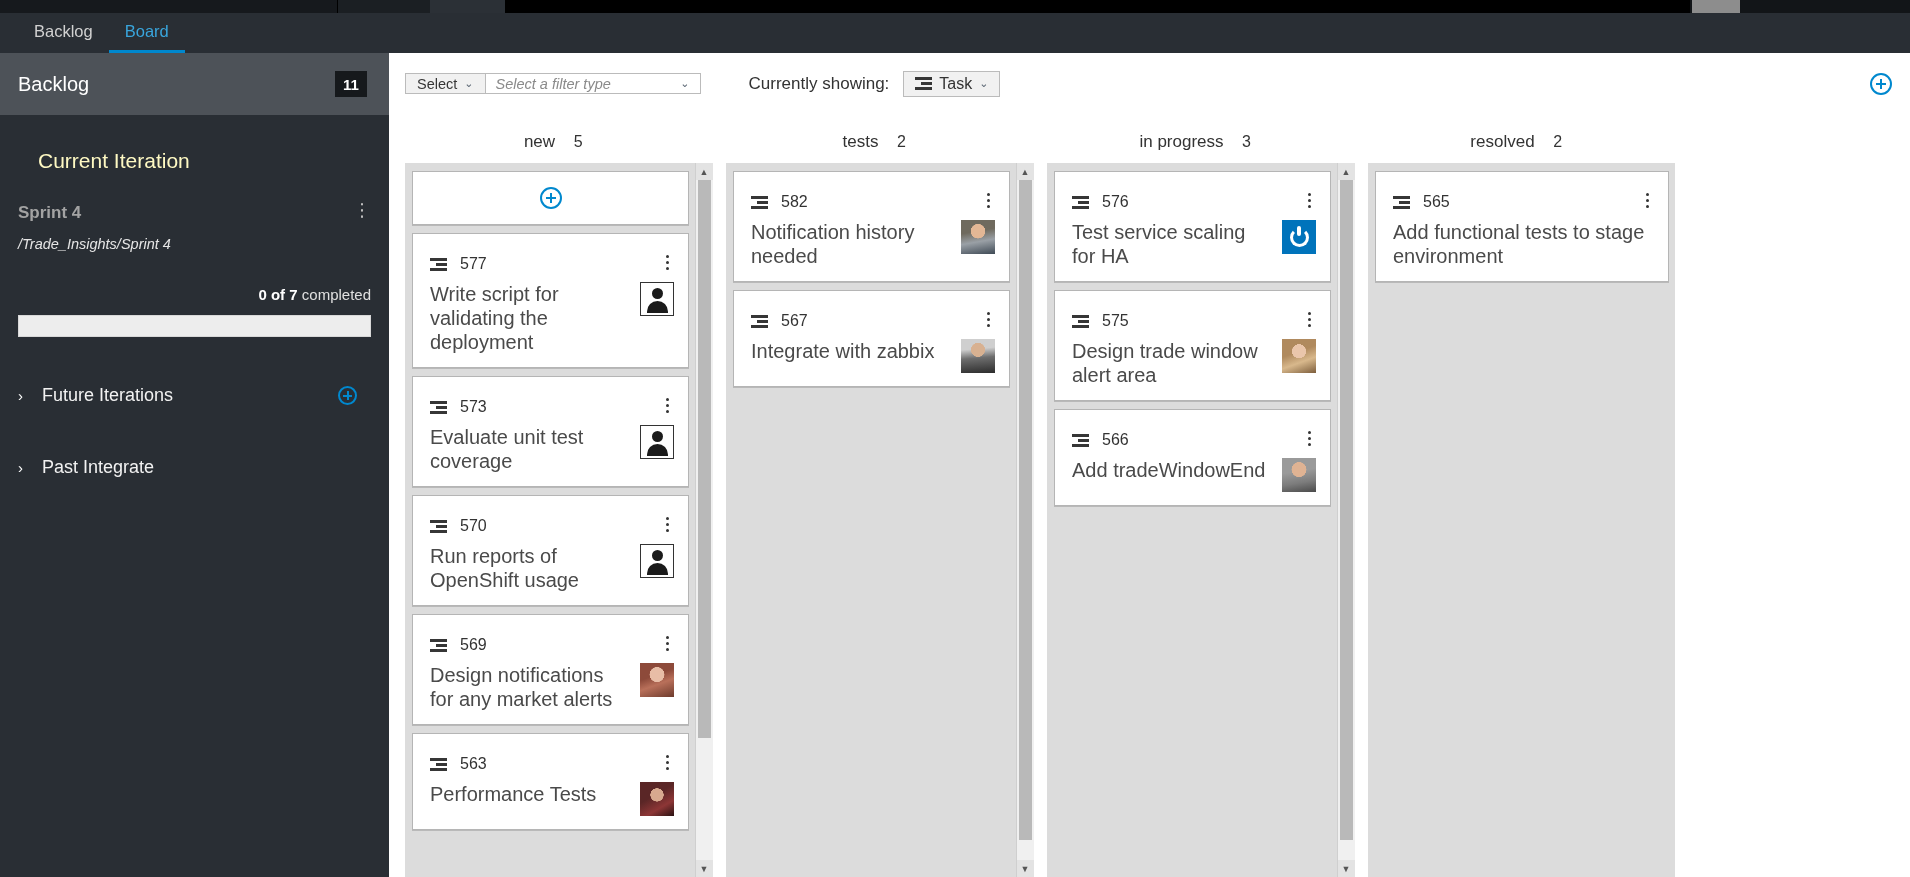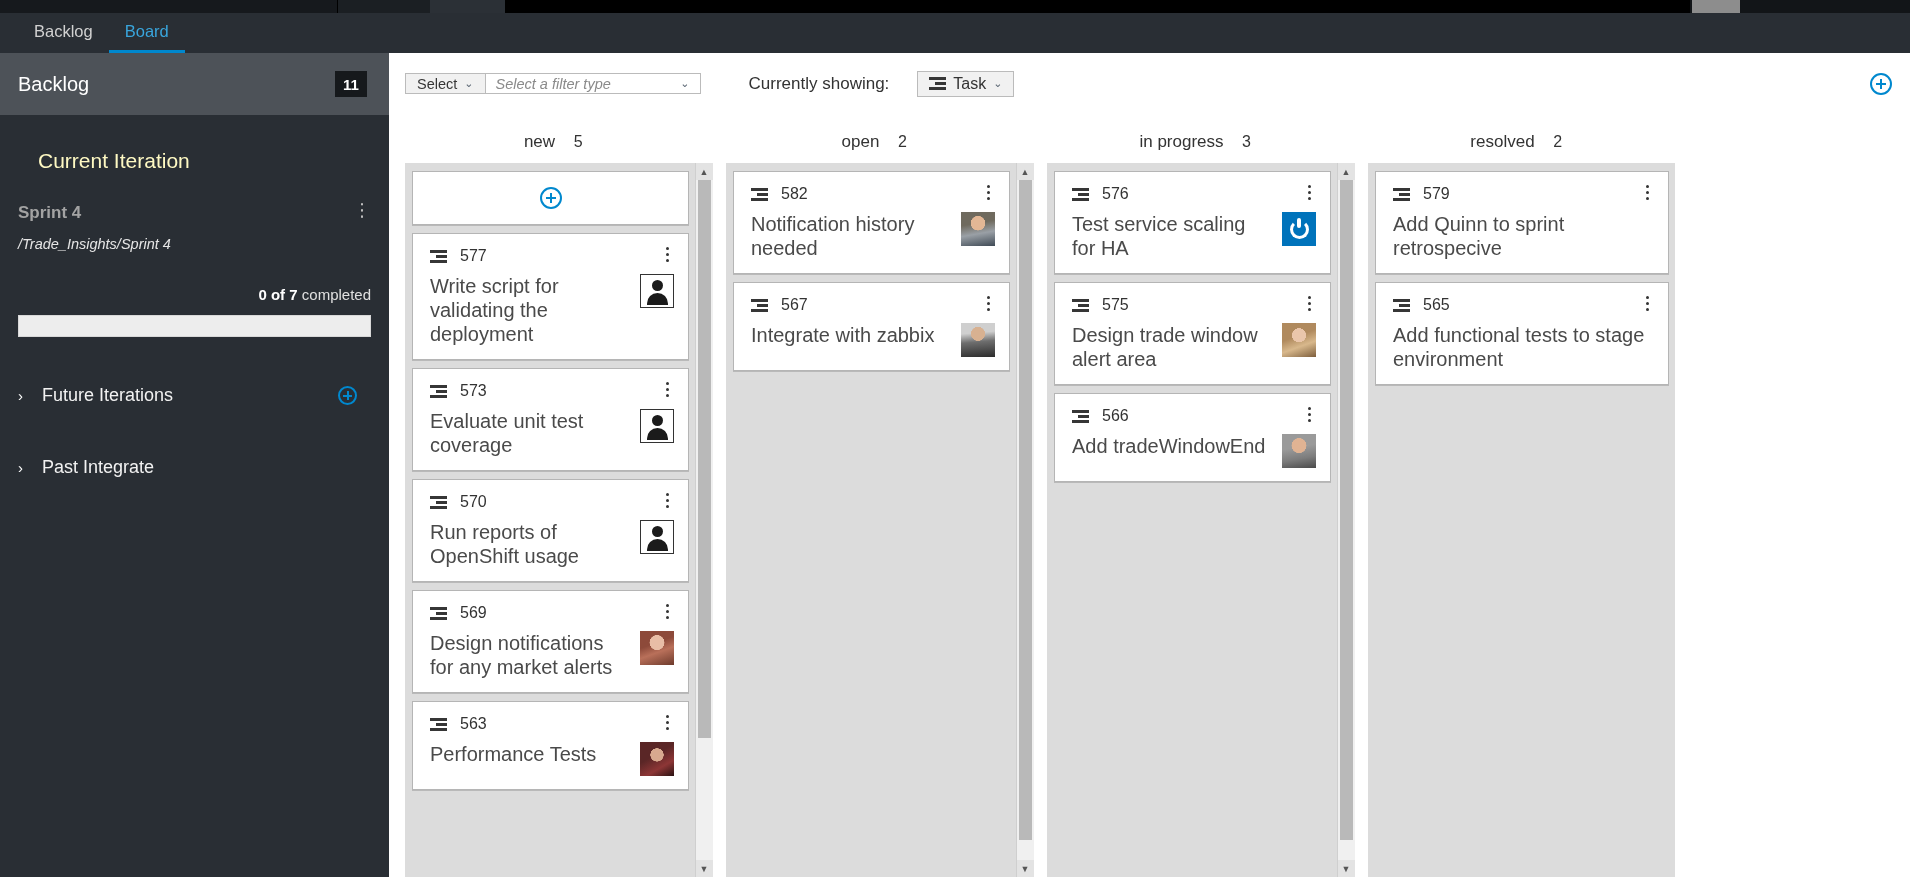--- a/index.html
+++ b/index.html
@@ -88,21 +88,21 @@
     gap: 7px; cursor: pointer;
   }
   .filter-input {
     width: 215px; border: 1px solid #bbb; border-left: none; background: #fff;
     display: flex; align-items: center; padding: 0 10px; cursor: text;
   }
   .filter-input span.ph { color: #8a8a8a; font-size: 14.5px; font-style: italic; flex: 1; }
   .chev-d { color: #5a6673; font-size: 11px; }
   .showing-lbl { margin-left: 48px; color: #333; font-size: 17px; }
   .btn-task {
-    margin-left: 28px; height: 26px; background: #f1f1f1; border: 1px solid #bbb;
+    margin-left: 14px; height: 26px; background: #f1f1f1; border: 1px solid #bbb;
     display: flex; align-items: center; gap: 7px; padding: 8px 11px; cursor: pointer;
     color: #333; font-size: 16px;
   }
   .toolbar-spacer { flex: 1; }
   .plus-big {
     width: 22px; height: 22px; border-radius: 50%; border: 2px solid #0088ce;
     position: relative; cursor: pointer; flex: none;
   }
   .plus-big::before, .plus-big::after { content: ""; position: absolute; background: #0088ce; }
   .plus-big::before { left: 4px; top: 8px; width: 10px; height: 2px; }
@@ -129,21 +129,21 @@
     background: #fff; color: #333; font-size: 16px; min-width: 30px; height: 26px;
     display: flex; align-items: center; justify-content: center; padding: 0 6px;
   }
   .col-body {
     flex: 1; background: #dcdcdc; position: relative; display: flex; min-height: 0;
   }
   .col-scrollarea { flex: 1; padding: 8px 6px 8px 7px; overflow: hidden; display: flex; flex-direction: column; gap: 8px; }
 
   .card {
     background: #fff; border: 1px solid #b5b5b5; box-shadow: 0 1px 0 #b9b9b9;
-    padding: 13px 14px 13px 17px; flex: none;
+    padding: 21px 14px 13px 17px; flex: none;
   }
   .card-add { display: flex; align-items: center; justify-content: center; height: 54px; padding: 0; }
   .card-top { display: flex; align-items: center; }
   .card-id { color: #333; font-size: 16px; margin-left: 13px; flex: 1; }
   .kebab { color: #333; font-size: 17px; line-height: 11px; cursor: pointer; width: 14px; text-align: center; }
   .kebab div { height: 3px; width: 3px; background: #333; border-radius: 50%; margin: 0 auto 3px; }
   .card-main { display: flex; align-items: flex-start; margin-top: 9px; gap: 10px; }
   .card-title { color: #4a4a4a; font-size: 20px; line-height: 24px; flex: 1; }
   .avatar { width: 34px; height: 34px; flex: none; overflow: hidden; }
   .avatar.placeholder { border: 1px solid #333; background: #fff;
@@ -389,21 +389,21 @@
                 <div class="sb-arrow">▲</div>
                 <div class="sb-track">
                   <div class="sb-thumb" style="top: 0px; height: 82%;"></div>
                 </div>
                 <div class="sb-arrow">▼</div>
               </div>
             </div>
           </div>
           <div class="column">
             <div class="col-head">
-              <span class="col-title">open</span>
+              <span class="col-title">tests</span>
               <span class="col-count">2</span>
             </div>
             <div class="col-body">
               <div class="col-scrollarea">
                 <div class="card">
                   <div class="card-top">
                     <span class="tt-icon">
                       <i></i>
                       <i></i>
                       <i></i>
@@ -541,38 +541,20 @@
             </div>
             <div class="col-body">
               <div class="col-scrollarea">
                 <div class="card">
                   <div class="card-top">
                     <span class="tt-icon">
                       <i></i>
                       <i></i>
                       <i></i>
                     </span>
-                    <span class="card-id">579</span>
-                    <span class="kebab">
-                      <div></div>
-                      <div></div>
-                      <div></div>
-                    </span>
-                  </div>
-                  <div class="card-main">
-                    <div class="card-title">Add Quinn to sprint retrospecive</div>
-                  </div>
-                </div>
-                <div class="card">
-                  <div class="card-top">
-                    <span class="tt-icon">
-                      <i></i>
-                      <i></i>
-                      <i></i>
-                    </span>
                     <span class="card-id">565</span>
                     <span class="kebab">
                       <div></div>
                       <div></div>
                       <div></div>
                     </span>
                   </div>
                   <div class="card-main">
                     <div class="card-title">Add functional tests to stage environment</div>
                   </div>

